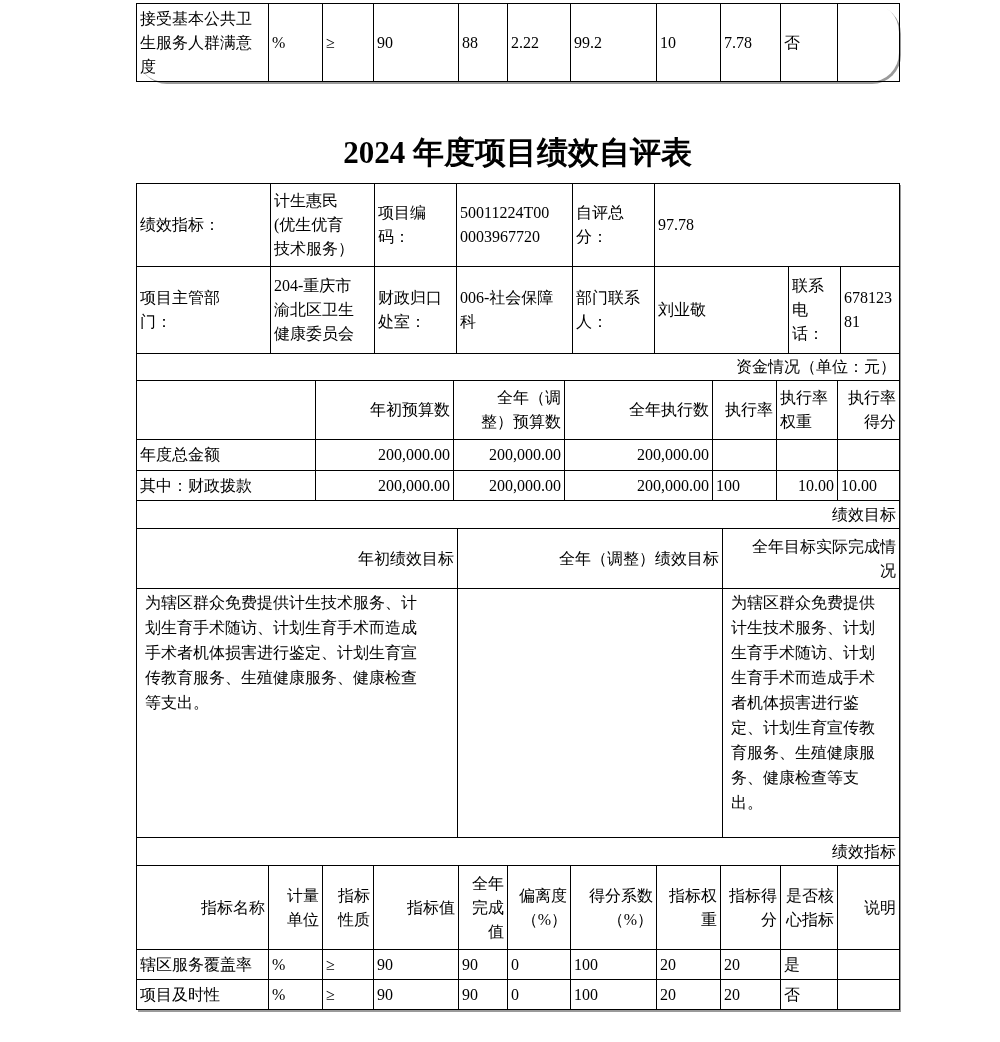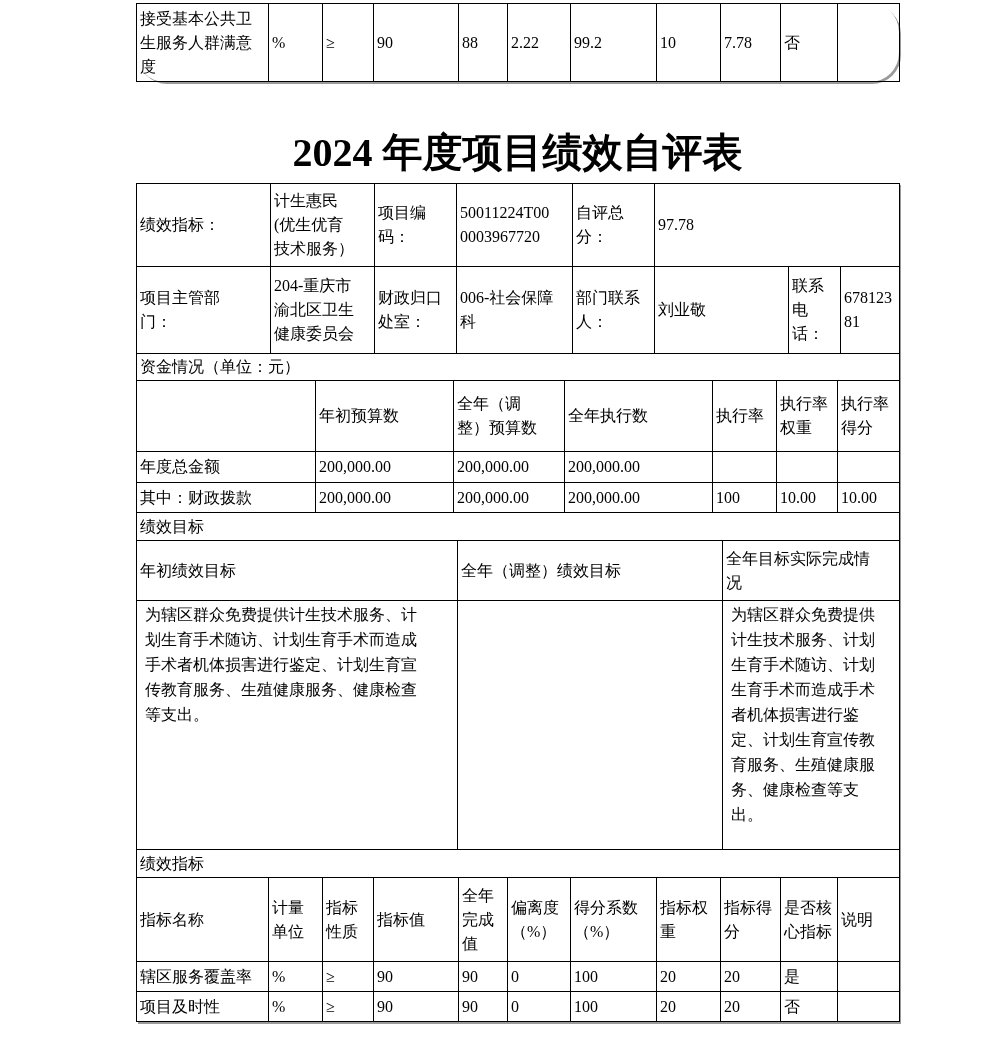--- a/index.html
+++ b/index.html
@@ -11,31 +11,31 @@
   .tbl-wrap { width:763px; margin-left:136px; box-shadow:2px 2px 0 0 #9a9a9a; }
   table { border-collapse:collapse; table-layout:fixed; width:763px; }
   table + table { margin-top:-1px; }
   td {
     border:1px solid #000; padding:1px 3px;
     font-size:16px; line-height:24px; vertical-align:middle;
     word-break:break-all; white-space:pre-line; overflow:hidden;
   }
   .al { text-align:left; }
   .ar { text-align:left; }
-  .ac { text-align:left; }
+  .ac { text-align:right; }
   .vt { vertical-align:top; }
   .goaltxt { line-height:25px;padding-left:8px; }
   #prev-table-wrap { margin-top:3px;border-radius:29px; }
   #doc-title {
     width:763px; margin:50px 0 10px 136px; text-align:center;
-    font-size:40px; line-height:41px; font-weight:bold;
+    font-size:31px; line-height:41px; font-weight:bold;
   }
   
   .h78{height:78px}.h83{height:83px}.h87{height:87px}.h27{height:27px}
-  .h57{height:71px}.h31{height:31px}.h30{height:30px}.h28{height:28px}
+  .h57{height:59px}.h31{height:31px}.h30{height:30px}.h28{height:28px}
   .h60{height:60px}.h249{height:249px}.h84{height:84px}
 </style>
 </head>
 <body>
 
 <div class="tbl-wrap" id="prev-table-wrap">
   <table>
     <colgroup>
       <col style="width:132px">
         <col style="width:54px">

